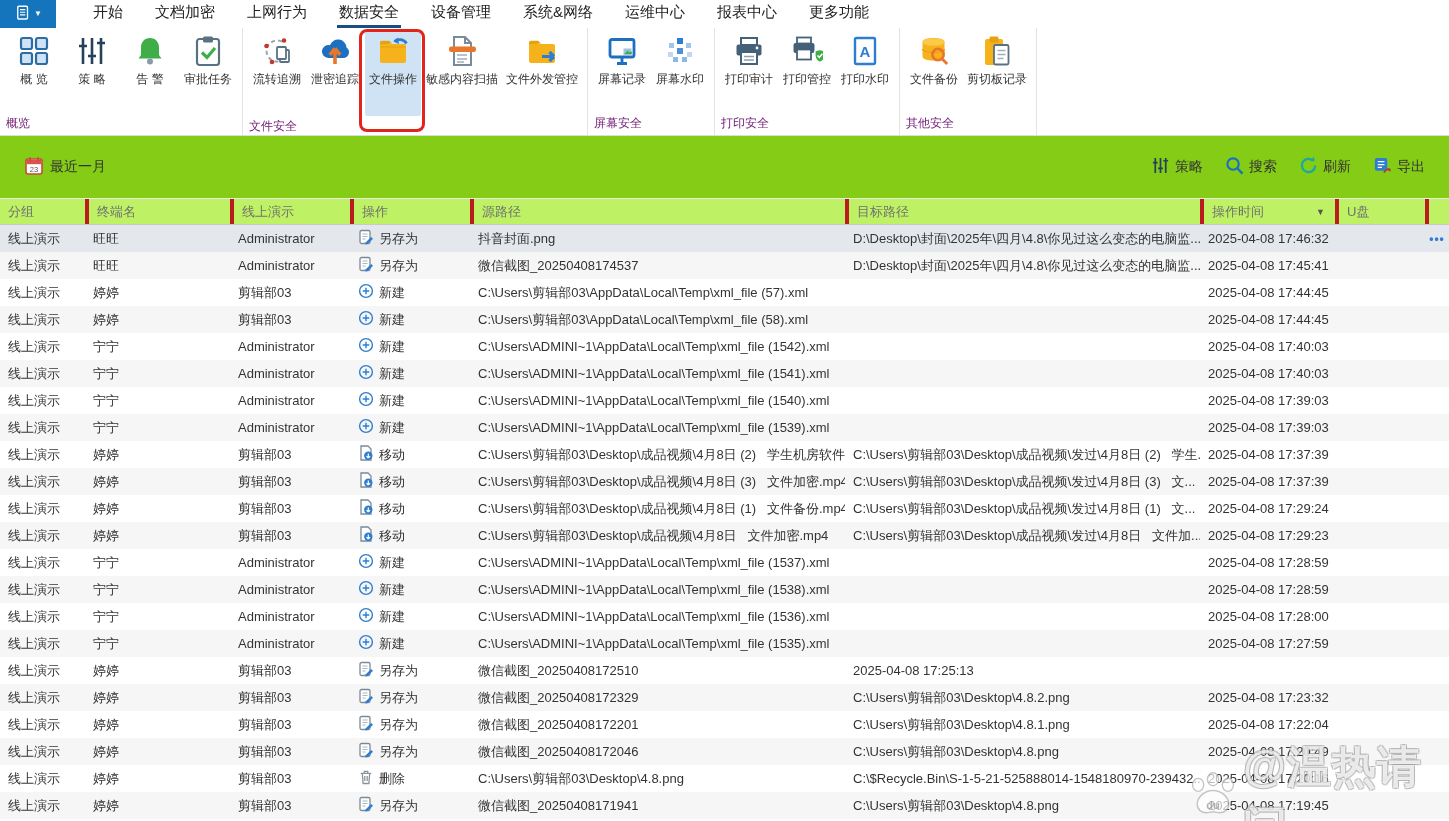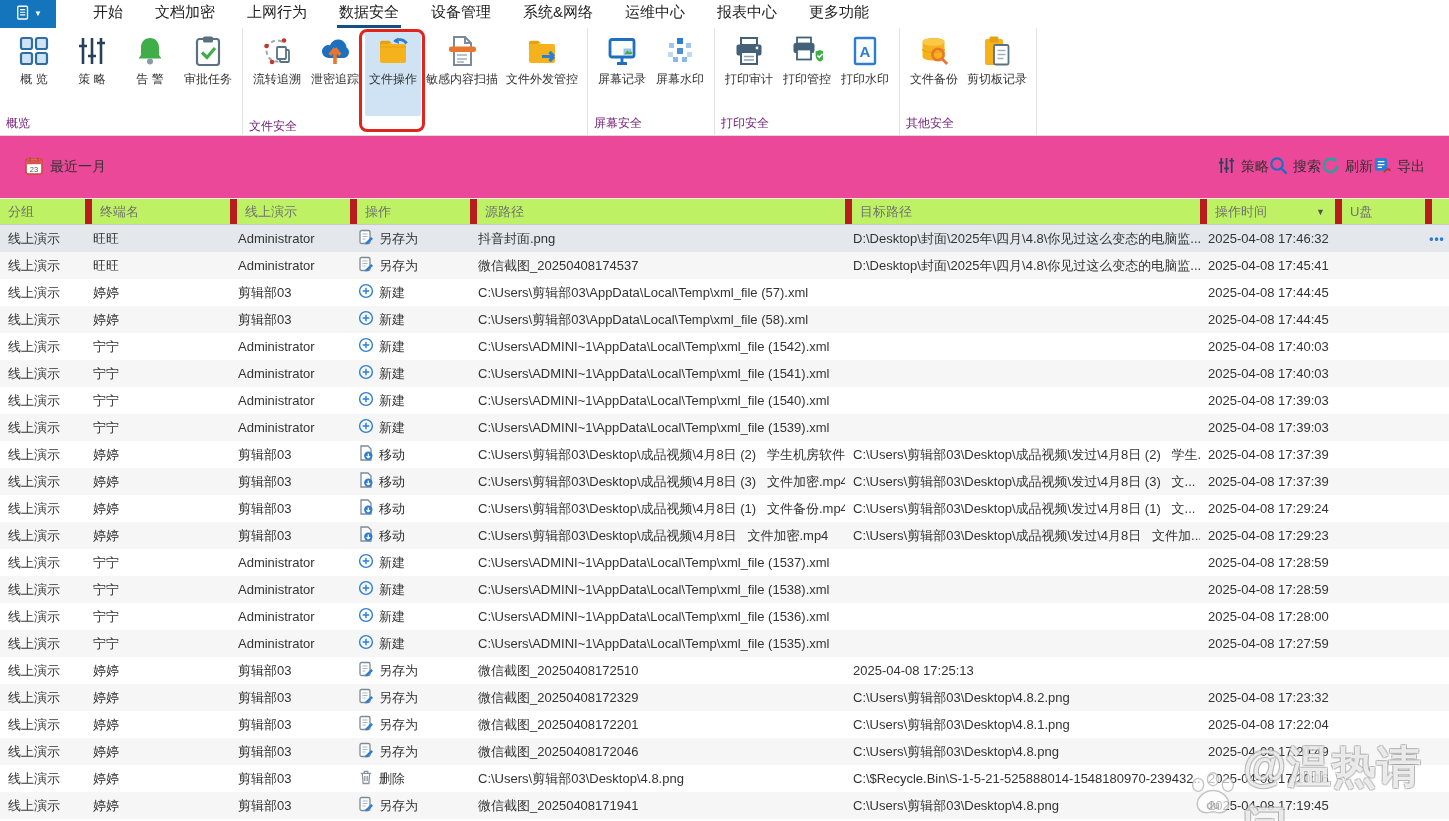--- a/index.html
+++ b/index.html
@@ -21,30 +21,30 @@
   .rgroup { display:flex; flex-direction:column; border-right:1px solid #e3e3e3; padding:2px 6px 0 6px; }
   .ritems { display:flex; flex:1; align-items:flex-start; gap:2px; }
   .ritem { min-width:56px; padding:4px 3px 2px 3px; display:flex; flex-direction:column; align-items:center; gap:3px; cursor:pointer; border-radius:2px; }
   .ritem.hl { background:#cfe3f5; height:86px; }
   .ricon { width:34px; height:34px; display:flex; align-items:center; justify-content:center; }
   .ricon svg { width:32px; height:32px; }
   .ritem-label { font-size:12px; color:#333; white-space:nowrap; }
   .rglabel { height:22px; font-size:12px; color:#701a75; line-height:20px; }
   #annotation { position:absolute; top:29px; height:103px; border:3px solid #e0261c; border-radius:8px; z-index:6; pointer-events:none; }
   
-  .filterbar { height:62px; display:flex; align-items:center; justify-content:space-between; padding:0 24px; background:#ec4899; }
+  .filterbar { height:62px; display:flex; align-items:center; justify-content:space-between; padding:0 24px; background:#84cc16; }
   .date-filter { display:flex; align-items:center; gap:6px; font-size:14px; color:#333; cursor:pointer; }
   .date-filter svg { width:20px; height:20px; }
-  .fb-actions { display:flex; align-items:center; }
+  .fb-actions { display:flex; align-items:center; gap:22px; }
   .fb-action { display:flex; align-items:center; gap:5px; font-size:14px; color:#333; cursor:pointer; }
   .fb-action svg { width:19px; height:19px; }
   
   .grid { display:grid; grid-template-columns:85px 145px 120px 120px 375px 355px 135px 90px 24px; }
   .thead { height:27px; border-top:1px solid #ebebeb; border-bottom:1px solid #c9c9c9; background:#bef264; }
-  .th { display:flex; align-items:center; justify-content:space-between; padding:0 6px 0 8px; font-size:13px; color:#707070; border-left:7px solid #b91c1c; white-space:nowrap; overflow:hidden; cursor:pointer; }
+  .th { display:flex; align-items:center; justify-content:space-between; padding:0 6px 0 8px; font-size:13px; color:#707070; border-left:4px solid #b91c1c; white-space:nowrap; overflow:hidden; cursor:pointer; }
   .th:first-child { border-left:none; }
   .sort-ic { font-size:9px; color:#555; margin-right:4px; }
   .tbody { height:596px; overflow:hidden;text-align:right; }
   .trow { height:27px; cursor:pointer; }
   .trow.alt { background:#f6f6f6; }
   .trow.sel { background:#e4e8ec; }
   .cell { display:flex; align-items:center; padding:0 4px 0 8px; white-space:nowrap; overflow:hidden; font-size:13px; color:#333; }
   .cell.path { white-space:pre; }
   .opcell { gap:5px; }
   .opcell svg { width:16px; height:16px; flex:none; }

